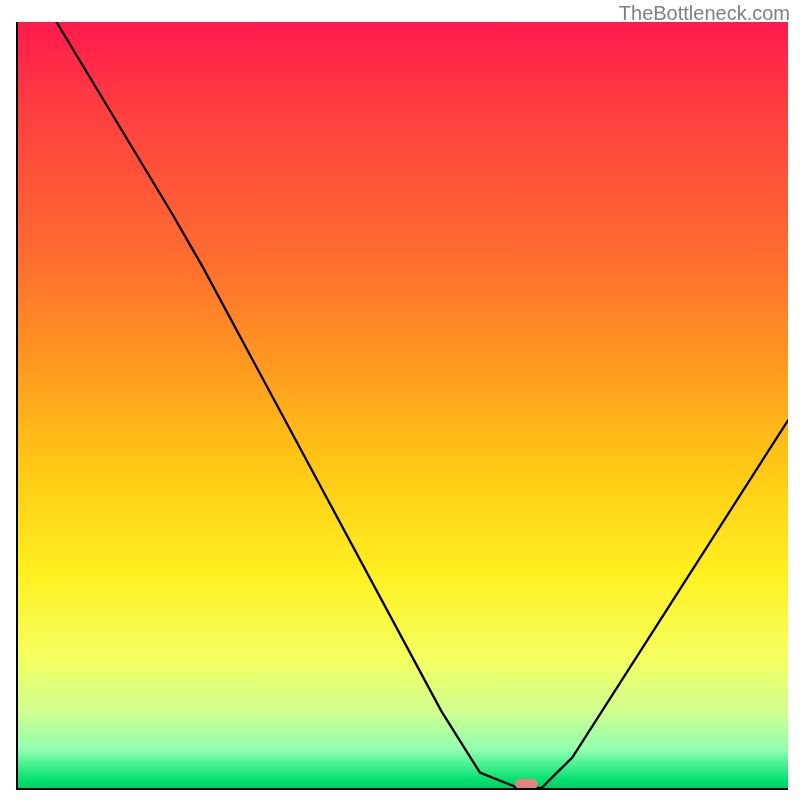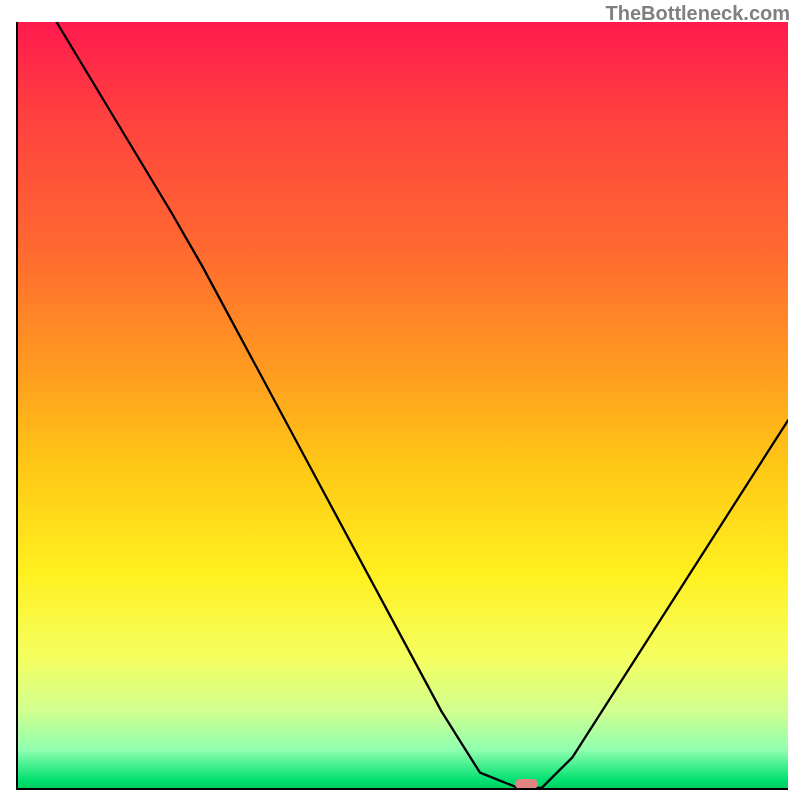--- a/index.html
+++ b/index.html
@@ -57,21 +57,21 @@
     height: 10px;
     border-radius: 6px;
     background: #e28383;
   }
   .watermark {
     position: absolute;
     top: 2px;
     right: 10px;
     font-family: Arial, Helvetica, sans-serif;
     font-size: 20px;
-    font-weight: 700;
+    font-weight: 400;
     color: #808080;
     letter-spacing: 0px;
   }
 </style>
 </head>
 <body>
 
 <div class="chart-container">
   <div class="watermark">TheBottleneck.com</div>
 

